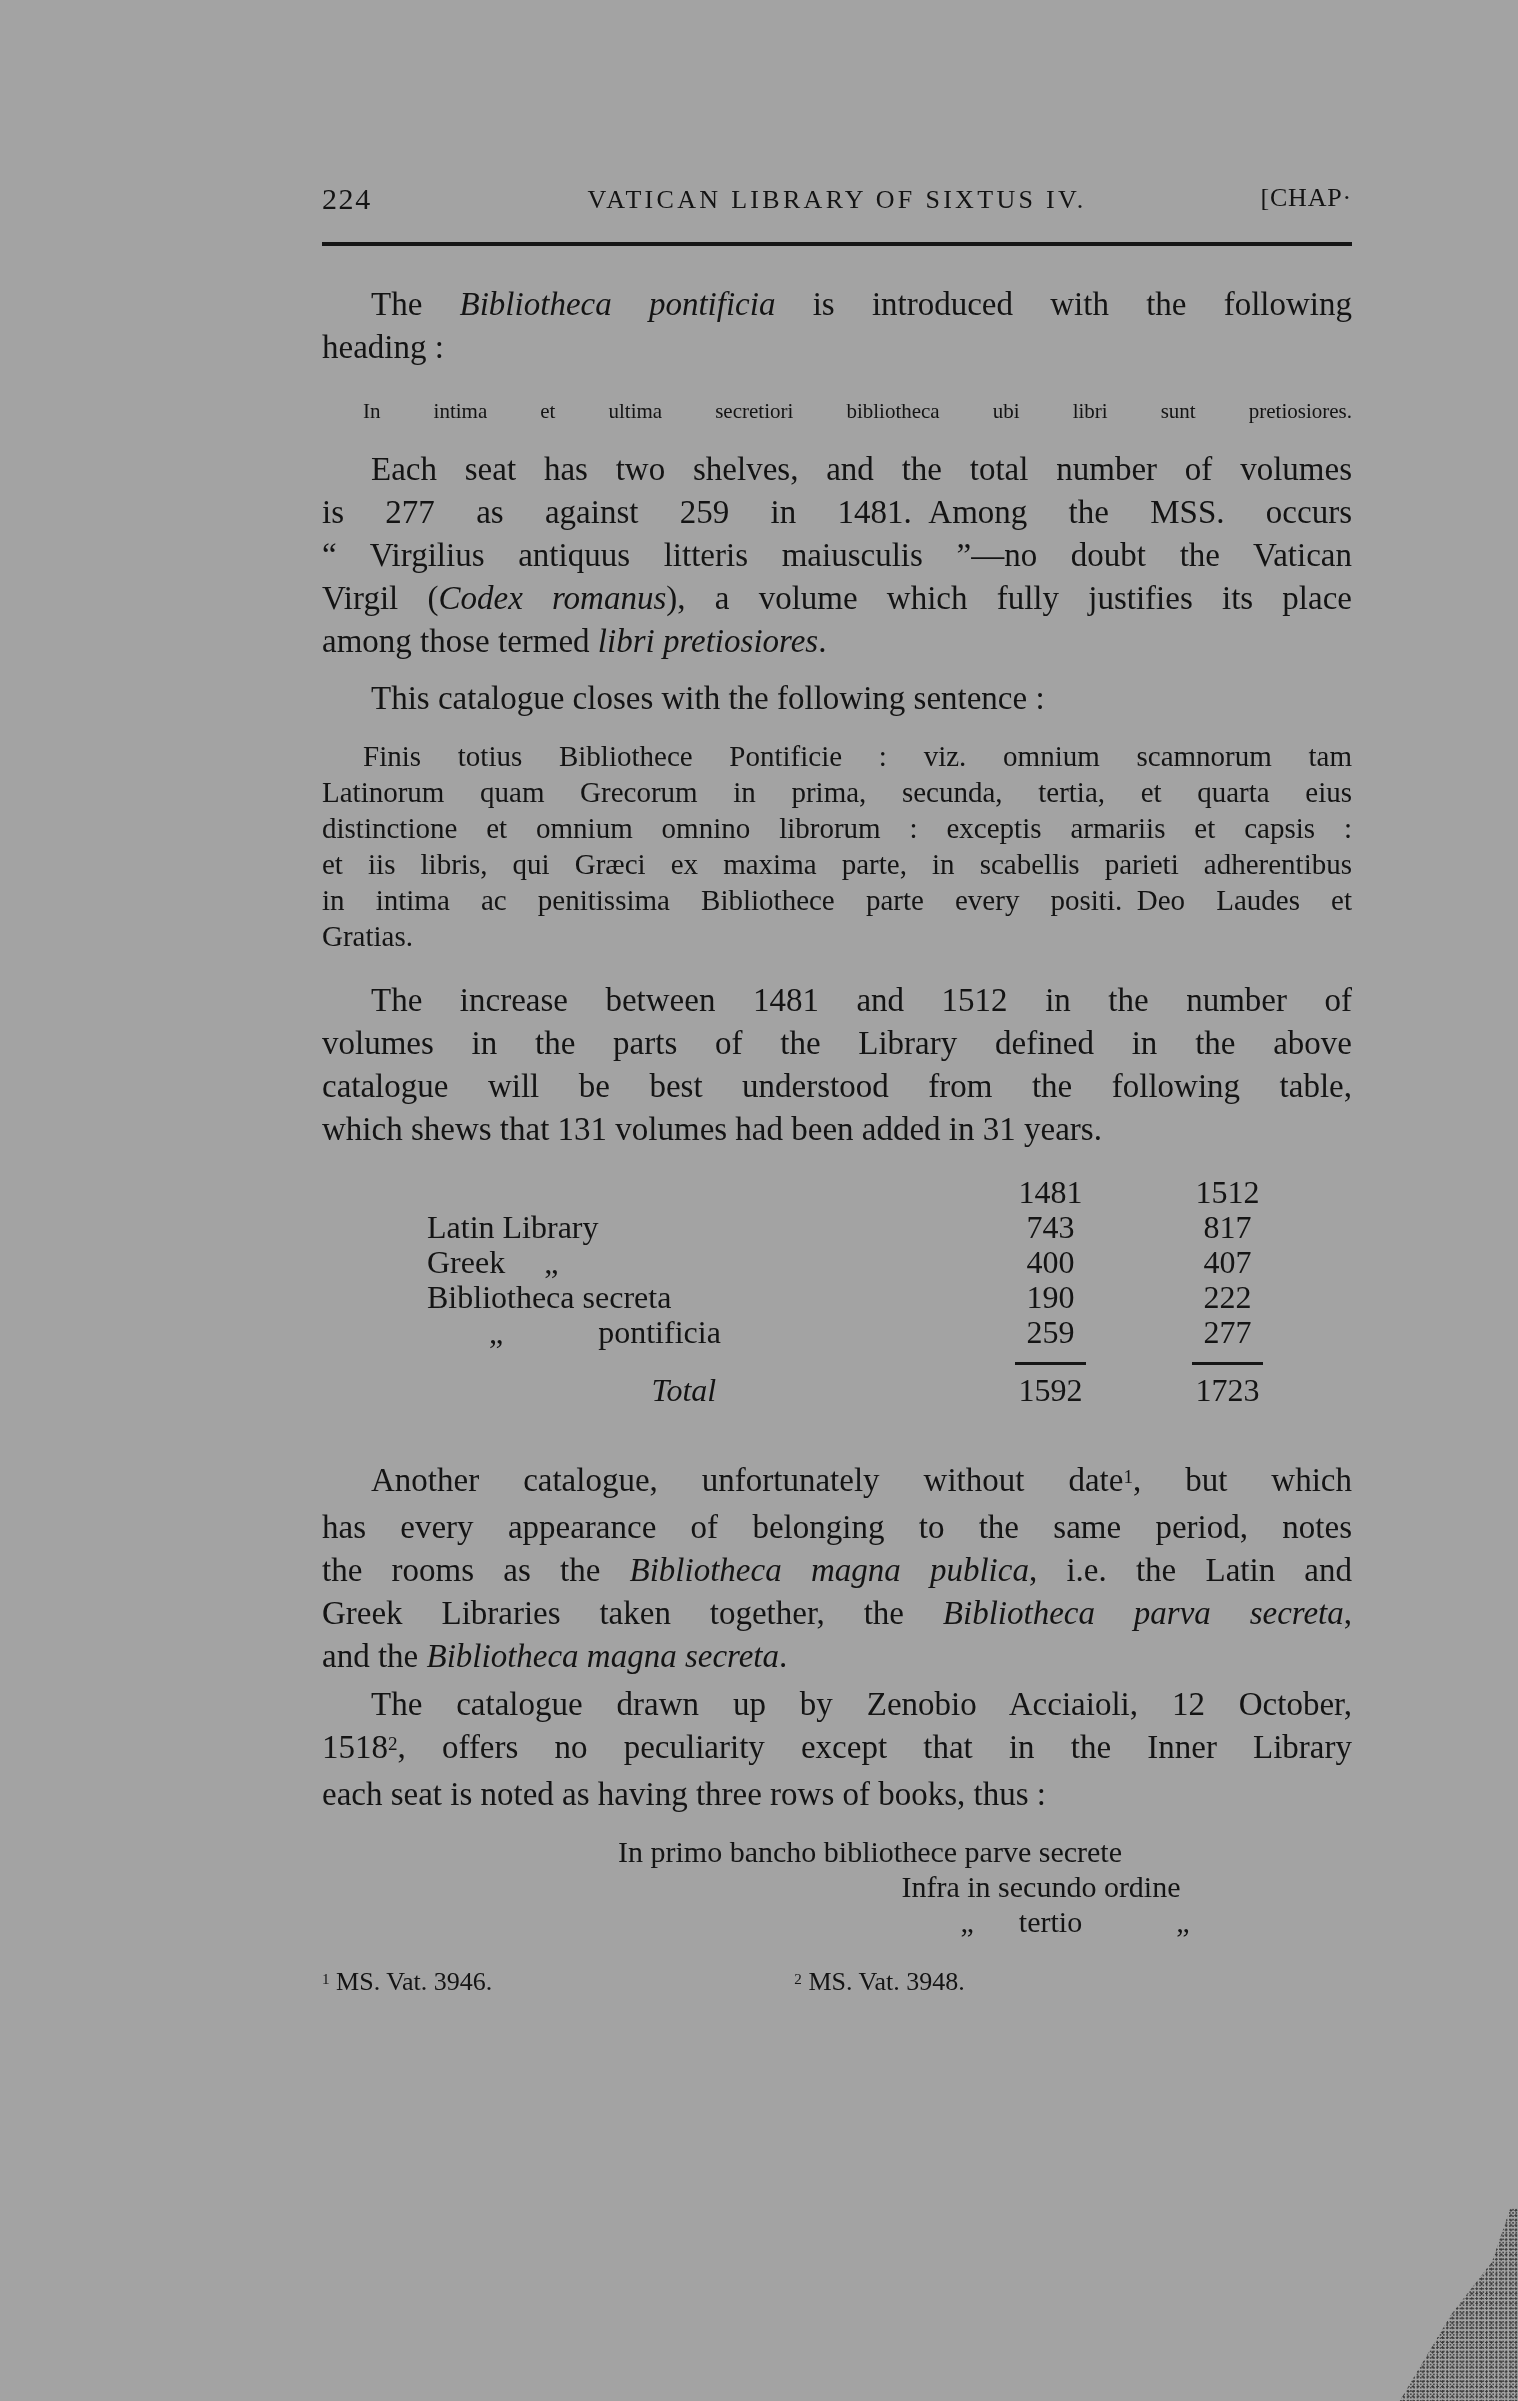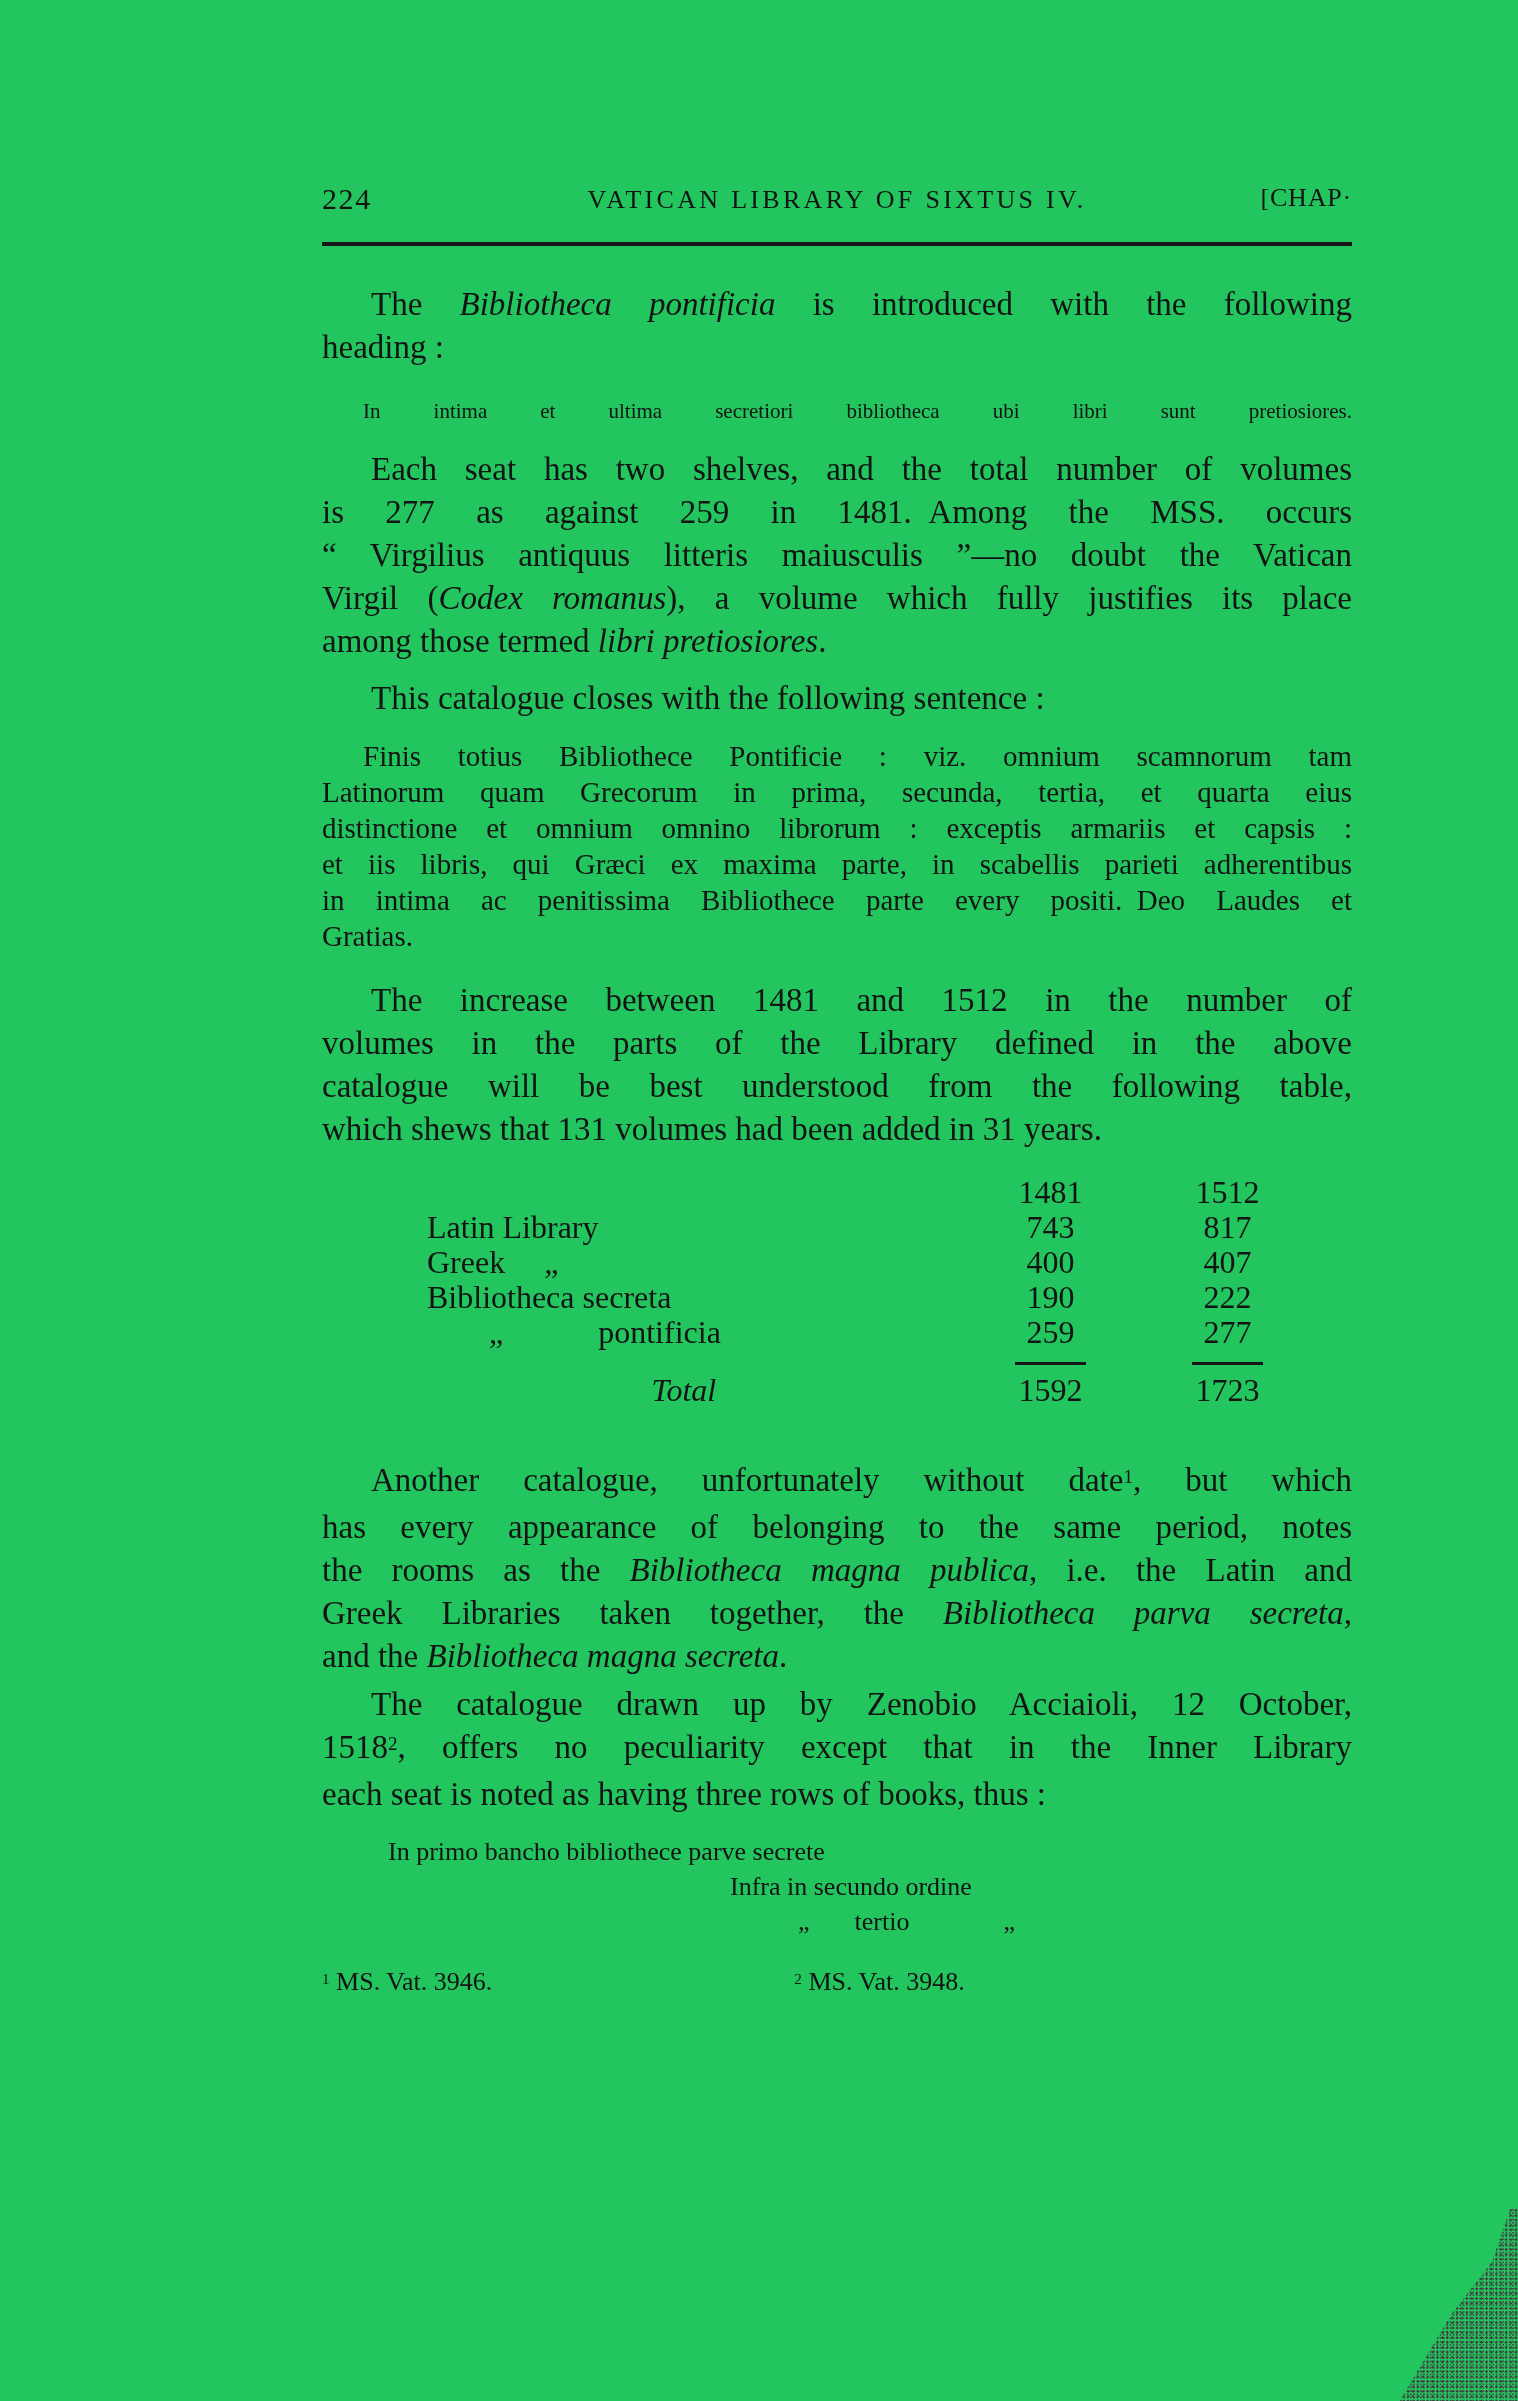--- a/index.html
+++ b/index.html
@@ -1,19 +1,19 @@
 <!DOCTYPE html>
 <html style="font-size:13px"><head>
 <meta charset="utf-8">
 <style>
   html,body{margin:0;padding:0;background:#ffffff;}
   .page{
     position:relative;
     width:1519px;height:2401px;
-    background:#22c55e;
+    background:#a3a3a3;
     color:#141414;
     font-family:"Liberation Serif","DejaVu Serif",serif;
     overflow:hidden;
     box-sizing:border-box;
     padding:182px 167px 0 322px;
   }
   
   .page-header{position:relative;height:38px;}
   .page-number{position:absolute;left:0;top:0;font-size:30px;letter-spacing:1.6px;}
   .running-title{position:absolute;left:50%;transform:translateX(-50%);top:2.5px;font-size:26px;letter-spacing:3.3px;white-space:nowrap;text-align:right;}
@@ -51,21 +51,21 @@
   .tnum{width:177px;text-align:center;}
   .dit-greek{display:inline-block;margin-left:39px;}
   .dit4{display:inline-block;margin-left:62px;}
   .dit4-word{display:inline-block;margin-left:95px;}
   .rules-row{margin-top:11.5px;height:3.3px;line-height:3.3px;}
   .numrule{width:71px;height:3.3px;background:#161616;margin:0 auto;}
   .total-row{margin-top:8.2px;}
   .total-label{text-align:center;padding-right:21.3px;box-sizing:border-box;font-style:italic;}
 
   
-  .display{font-size:26px;line-height:35px;}
+  .display{font-size:30px;line-height:35px;text-align:center;}
   .disp-l1{margin-left:66px;}
   .disp-l2{margin-left:408px;}
   .disp-l3{margin-left:476px;}
   .disp-word{display:inline-block;margin-left:45px;}
   .disp-q2{display:inline-block;margin-left:94px;}
 
   
   .footnotes{display:flex;font-size:26px;line-height:33px;}
   .fn1{}
   .fn2{margin-left:302px;}

